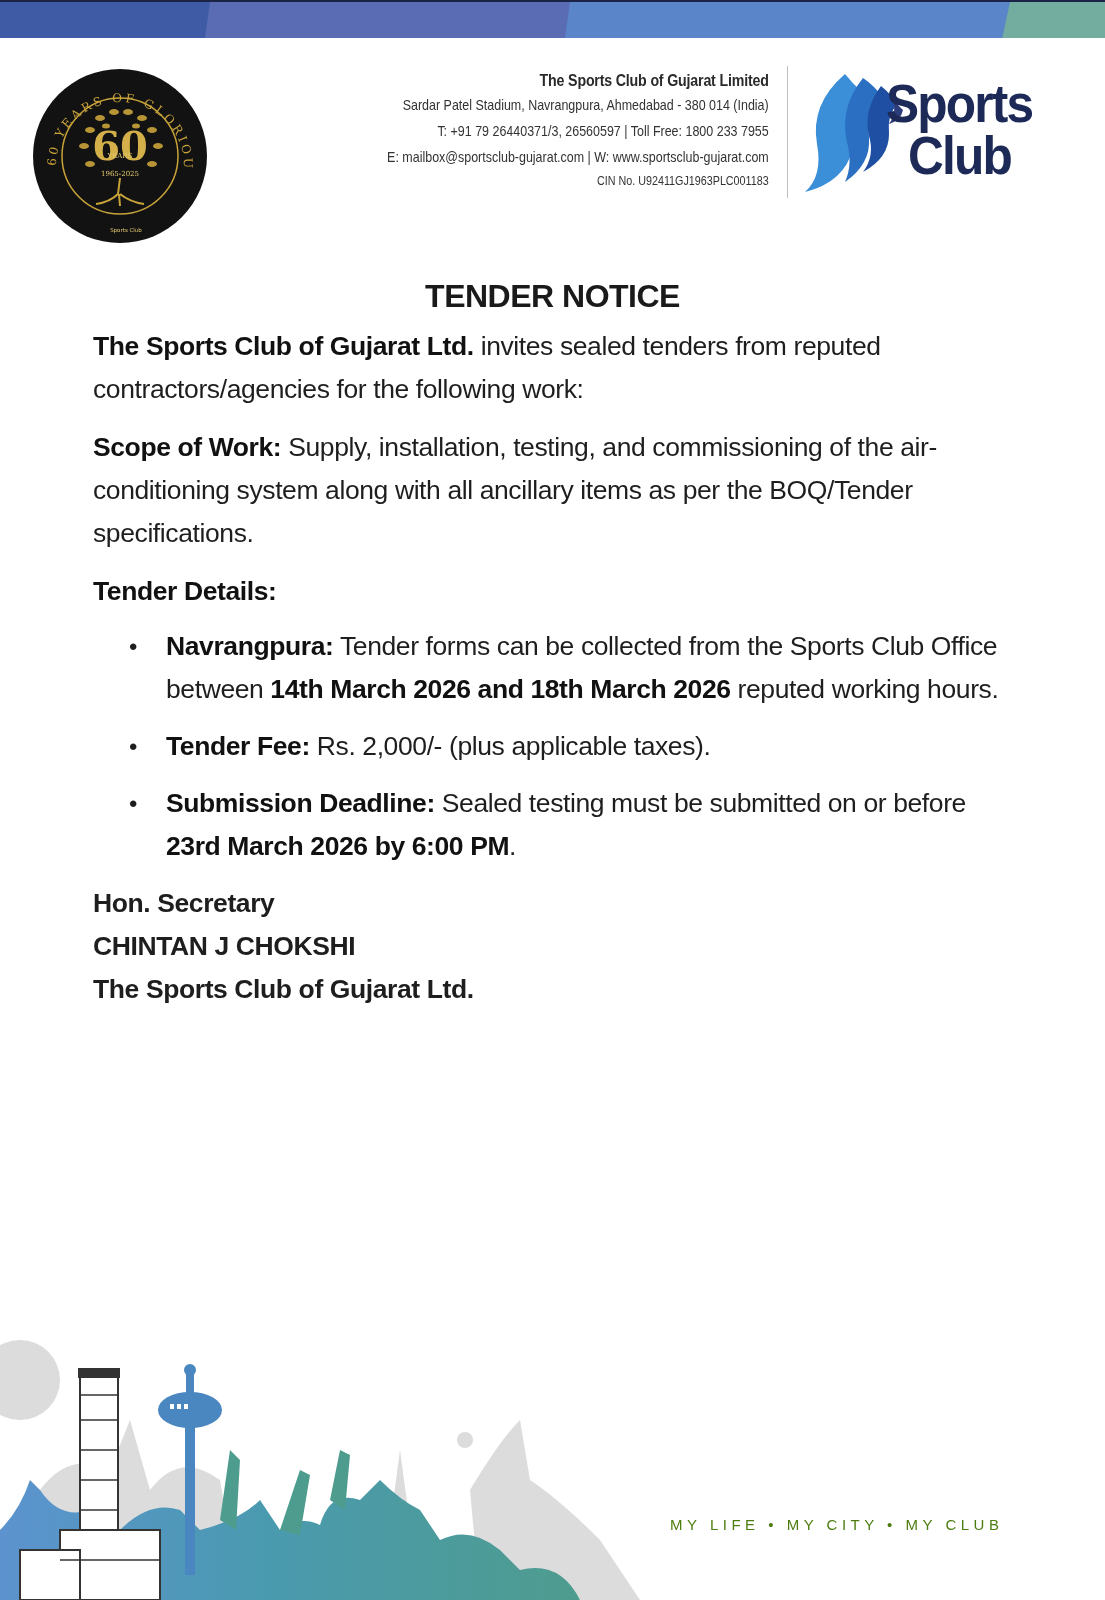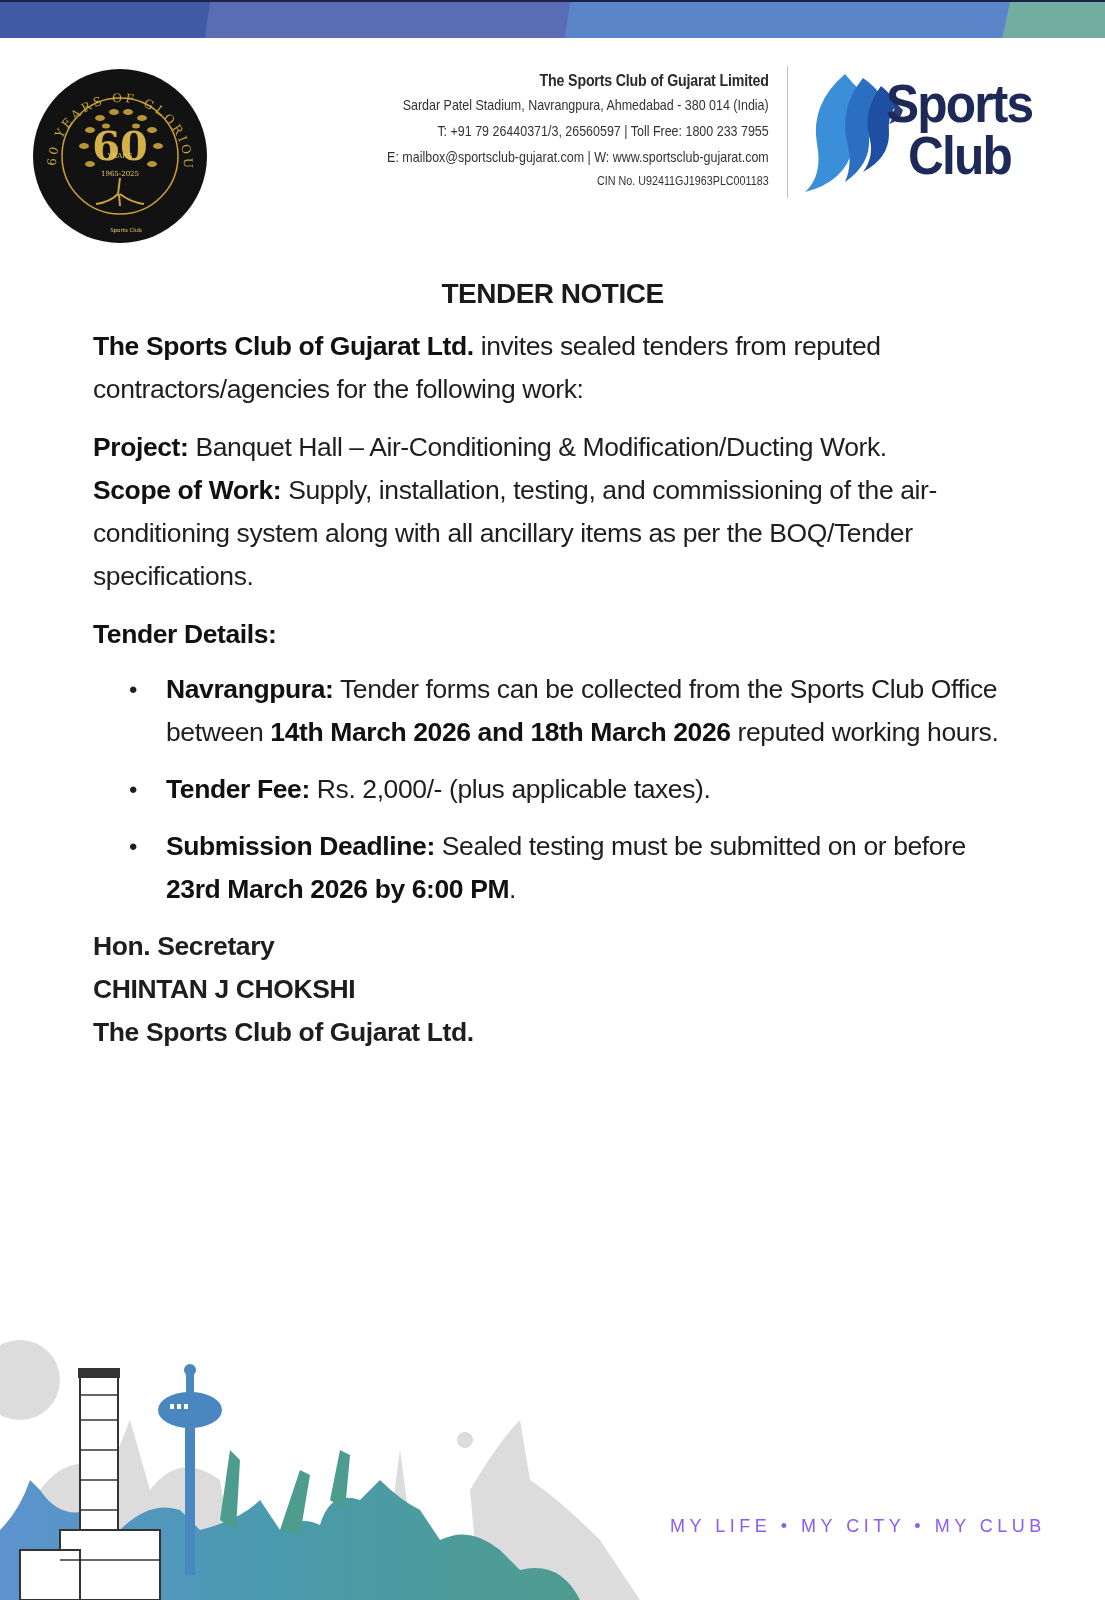--- a/index.html
+++ b/index.html
@@ -17,37 +17,37 @@
     
     .badge { position: absolute; left: 30px; top: 68px; width: 180px; height: 176px; }
     .contact { position: absolute; right: 336px; top: 68px; text-align: right; font-family: "Liberation Sans", sans-serif; }
     .contact .org { font-size: 16.5px; font-weight: bold; color: #2a2a2a; letter-spacing: -0.2px; transform: scaleX(0.86); transform-origin: right; white-space: nowrap; line-height: 24px; }
     .contact .line { font-size: 14.5px; color: #333; transform: scaleX(0.86); transform-origin: right; white-space: nowrap; line-height: 26px; }
     .contact .cin { font-size: 12.5px; color: #333; transform: scaleX(0.86); transform-origin: right; white-space: nowrap; line-height: 22px; }
     .vdivider { position: absolute; left: 787px; top: 66px; width: 1px; height: 132px; background: #bfbfbf; }
     .logo { position: absolute; left: 805px; top: 64px; width: 240px; height: 134px; }
 
     
-    .title { position: absolute; left: 0; width: 1105px; top: 278px; text-align: center; font-size: 28px; font-weight: bold; letter-spacing: -0.5px; }
+    .title { position: absolute; left: 0; width: 1105px; top: 278px; text-align: center; font-size: 32px; font-weight: bold; letter-spacing: -0.5px; }
     .content { position: absolute; left: 93px; top: 325px; width: 920px; font-family: Liberation Sans, sans-serif; font-size: 26.5px; line-height: 43px; color: #1e1e1e; letter-spacing: -0.4px; }
     .content p { margin: 0; }
     .content b { font-weight: bold; color: #111; }
     .p-intro { margin-bottom: 15px !important; }
     .p-project { }
     .p-scope { margin-bottom: 15px !important; }
     .p-details-h { margin-bottom: 12px !important; }
     ul.details { list-style: none; margin-left: 36px; }
     ul.details li { position: relative; padding-left: 37px; margin-bottom: 14px; }
     ul.details li .bullet { position: absolute; left: 0; top: 0; font-size: 24px; }
     .p-mgmt { margin-top: 3px; margin-bottom: 18px !important; }
     .sig { font-weight: bold; line-height: 43px; }
 
     
     .footer-art { position: absolute; left: 0; top: 1300px; width: 700px; height: 300px; }
-    .tagline { position: absolute; left: 670px; top: 1516px; font-size: 18px; letter-spacing: 4.5px; color: #8b5cf6; white-space: nowrap; }
+    .tagline { position: absolute; left: 670px; top: 1516px; font-size: 15px; letter-spacing: 4.5px; color: #4d7c0f; white-space: nowrap; }
   </style>
 </head>
 <body>
 
 <div class="top-band">
   <div class="seg seg1"></div>
   <div class="seg seg2"></div>
   <div class="seg seg3"></div>
   <div class="seg seg4"></div>
 </div>
@@ -100,21 +100,20 @@
   <path d="M88 36 Q92 50 84 60 Q96 56 98 46 Z" fill="#2d3c7a"></path>
   <text x="88" y="58" font-family="Liberation Sans, sans-serif" font-size="54" font-weight="bold" fill="#1d2a57" letter-spacing="-2" transform="scale(0.92,1)">Sports</text>
   <text x="112" y="110" font-family="Liberation Sans, sans-serif" font-size="54" font-weight="bold" fill="#1d2a57" letter-spacing="-2" transform="scale(0.92,1)">Club</text>
 </svg>
 
 <div class="title">TENDER NOTICE</div>
 
 <div class="content">
   <p class="p-intro"><b>The Sports Club of Gujarat Ltd.</b><span> invites sealed tenders from reputed contractors/agencies for the following work:</span></p>
 
-  <p class="p-project"><b>Project:</b><span> Banquet Hall – Air-Conditioning &amp; Modification/Ducting Work.</span></p>
 
   <p class="p-scope"><b>Scope of Work:</b><span> Supply, installation, testing, and commissioning of the air-conditioning system along with all ancillary items as per the BOQ/Tender specifications.</span></p>
 
   <p class="p-details-h"><b>Tender Details:</b></p>
 
   <ul class="details">
     <li>
       <span class="bullet">•</span>
       <b>Navrangpura:</b><span> Tender forms can be collected from the Sports Club Office between </span><b>14th March 2026 and 18th March 2026</b><span> reputed working hours.</span>
     </li>

